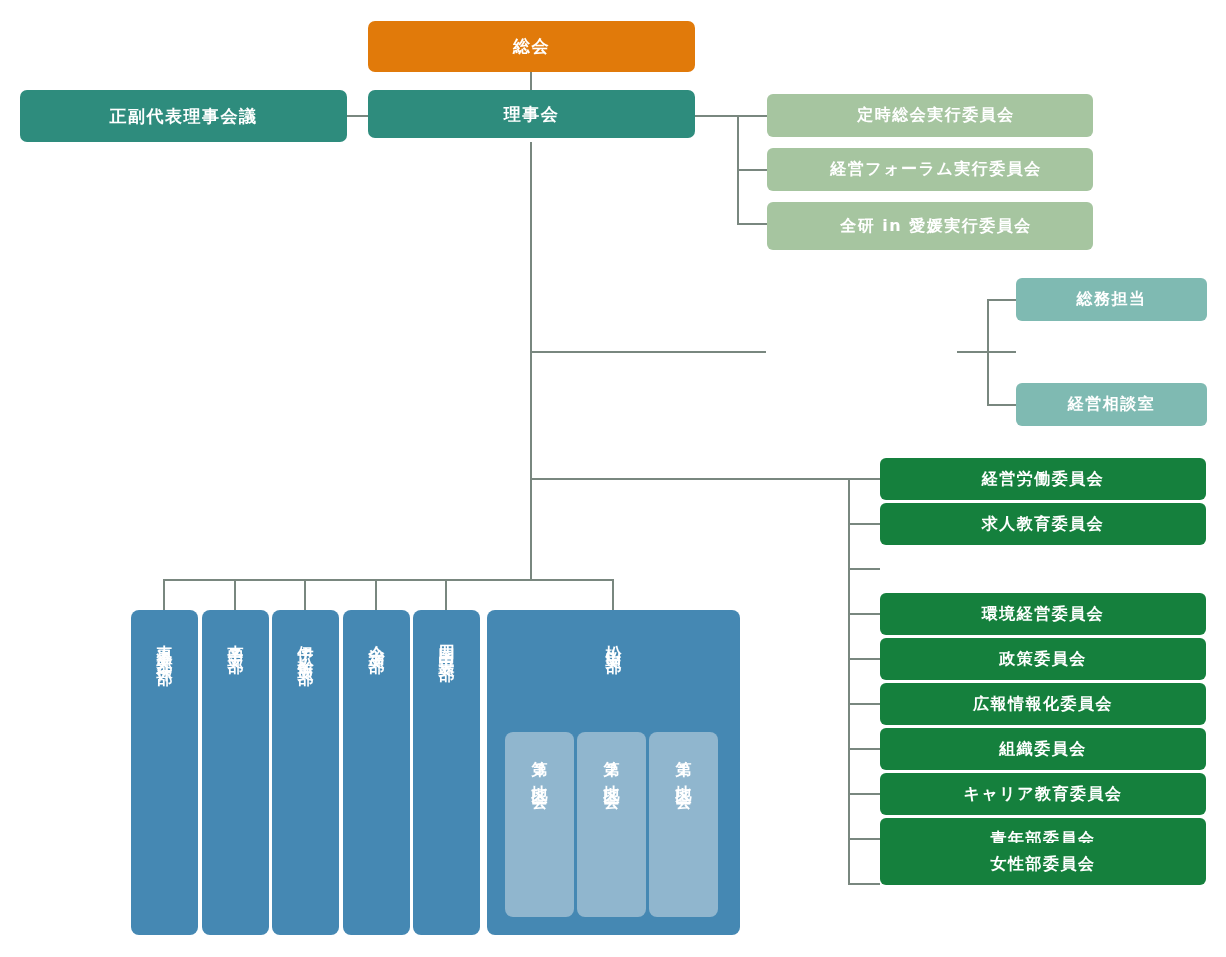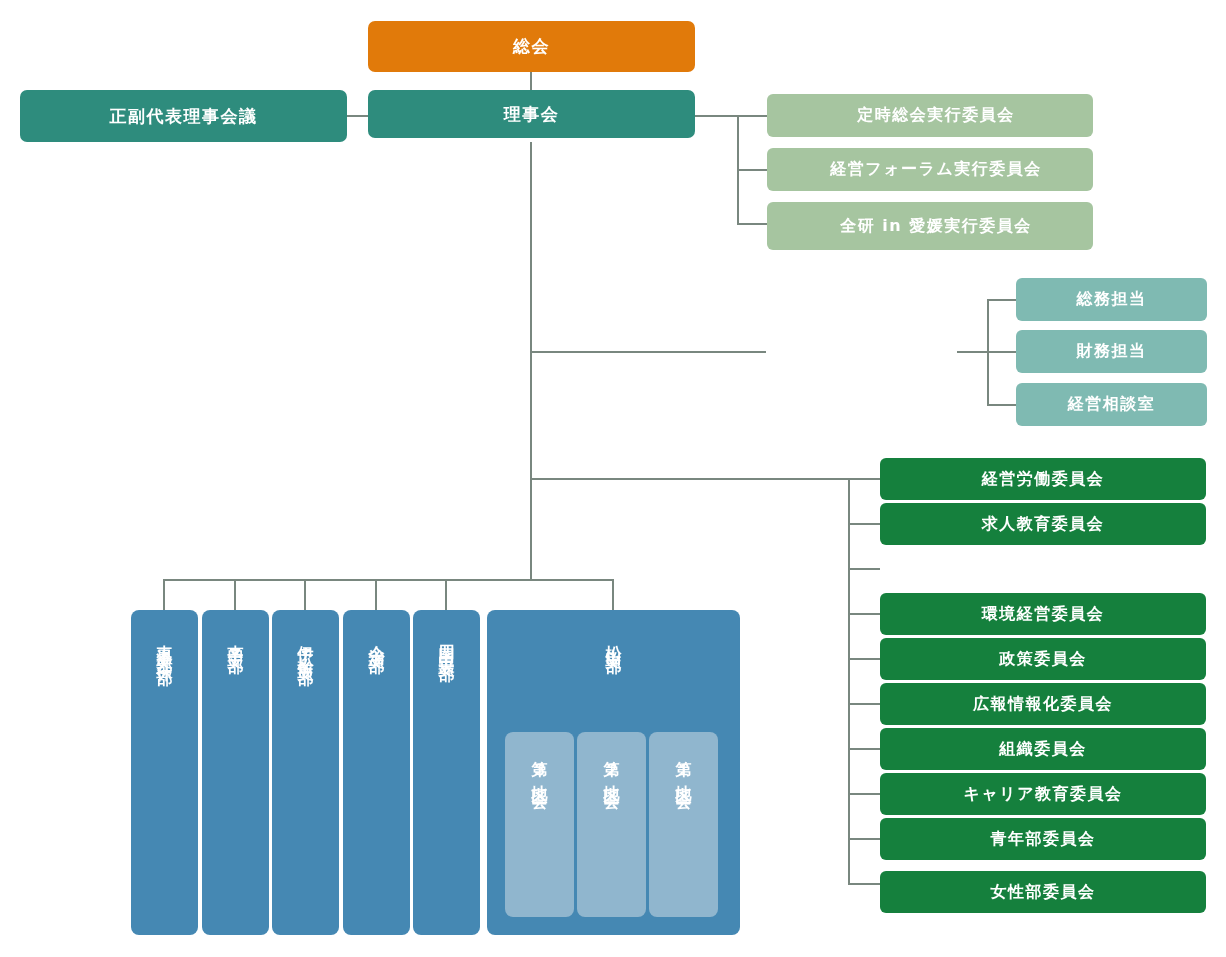--- a/index.html
+++ b/index.html
@@ -84,32 +84,31 @@
   <div class="box teal lg" style="left:368px;top:90px;width:327px;height:48px">理事会</div>
 
   <div class="box teal lg" style="left:20px;top:90px;width:327px;height:52px">正副代表理事会議</div>
 
   <div class="box lightgreen" style="left:767px;top:94px;width:326px;height:43px">定時総会実行委員会</div>
   <div class="box lightgreen" style="left:767px;top:148px;width:326px;height:43px">経営フォーラム実行委員会</div>
   <div class="box lightgreen" style="left:767px;top:202px;width:326px;height:48px">全研 in 愛媛実行委員会</div>
 
 
   <div class="box lightteal" style="left:1016px;top:278px;width:191px;height:43px">総務担当</div>
-  <div class="box lightteal" style="left:1016px;top:330px;width:191px;height:43px">財務担当</div>
   <div class="box lightteal" style="left:1016px;top:383px;width:191px;height:43px">経営相談室</div>
 
   <div class="box green" style="left:880px;top:458px;width:326px;height:42px">経営労働委員会</div>
   <div class="box green" style="left:880px;top:503px;width:326px;height:42px">求人教育委員会</div>
   <div class="box green" style="left:880px;top:593px;width:326px;height:42px">環境経営委員会</div>
   <div class="box green" style="left:880px;top:638px;width:326px;height:42px">政策委員会</div>
   <div class="box green" style="left:880px;top:683px;width:326px;height:42px">広報情報化委員会</div>
   <div class="box green" style="left:880px;top:728px;width:326px;height:42px">組織委員会</div>
   <div class="box green" style="left:880px;top:773px;width:326px;height:42px">キャリア教育委員会</div>
   <div class="box green" style="left:880px;top:818px;width:326px;height:42px">青年部委員会</div>
-  <div class="box green" style="left:880px;top:871px;width:326px;height:42px">女性部委員会</div>
+  <div class="box green" style="left:880px;top:843px;width:326px;height:42px">女性部委員会</div>
 
   <div class="box blue vbox" style="left:131px;top:610px;width:67px;height:325px;padding-top:22px">
     <span class="vlabel">東温支部（休部）</span>
   </div>
   <div class="box blue vbox" style="left:202px;top:610px;width:67px;height:325px;padding-top:22px">
     <span class="vlabel">南予支部</span>
   </div>
   <div class="box blue vbox" style="left:272px;top:610px;width:67px;height:325px;padding-top:22px">
     <span class="vlabel">伊予・松前支部</span>
   </div>

